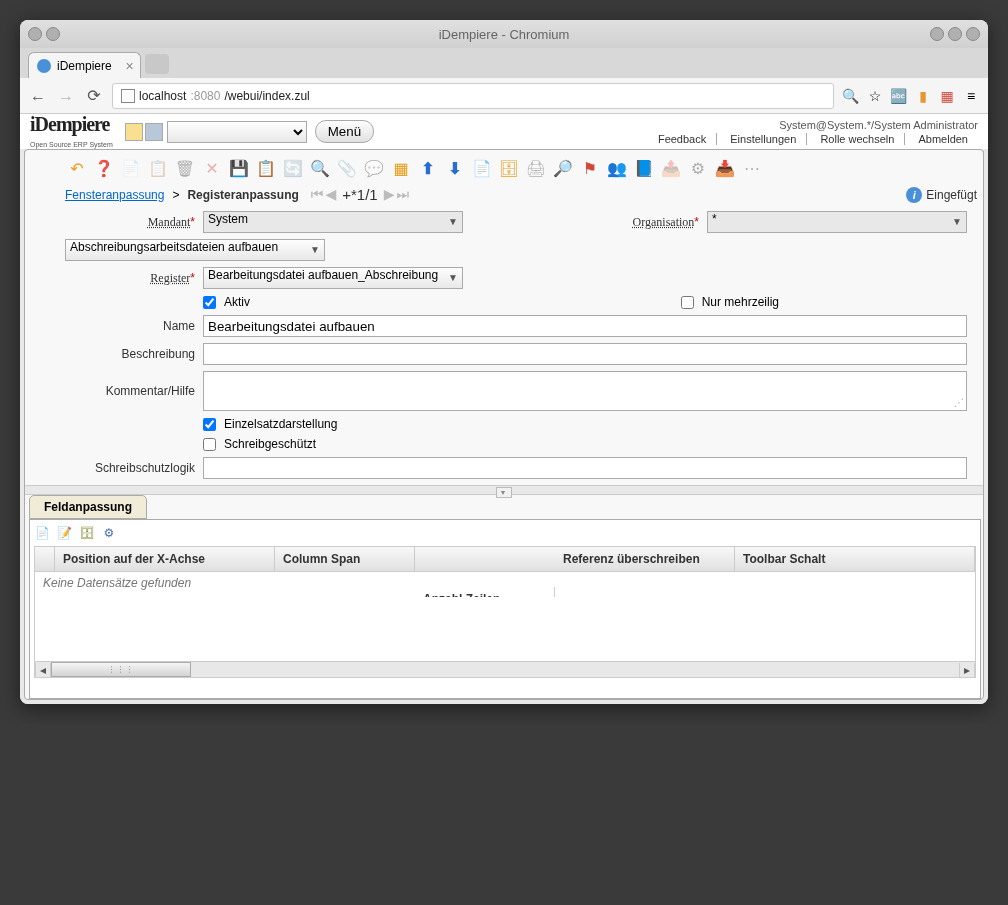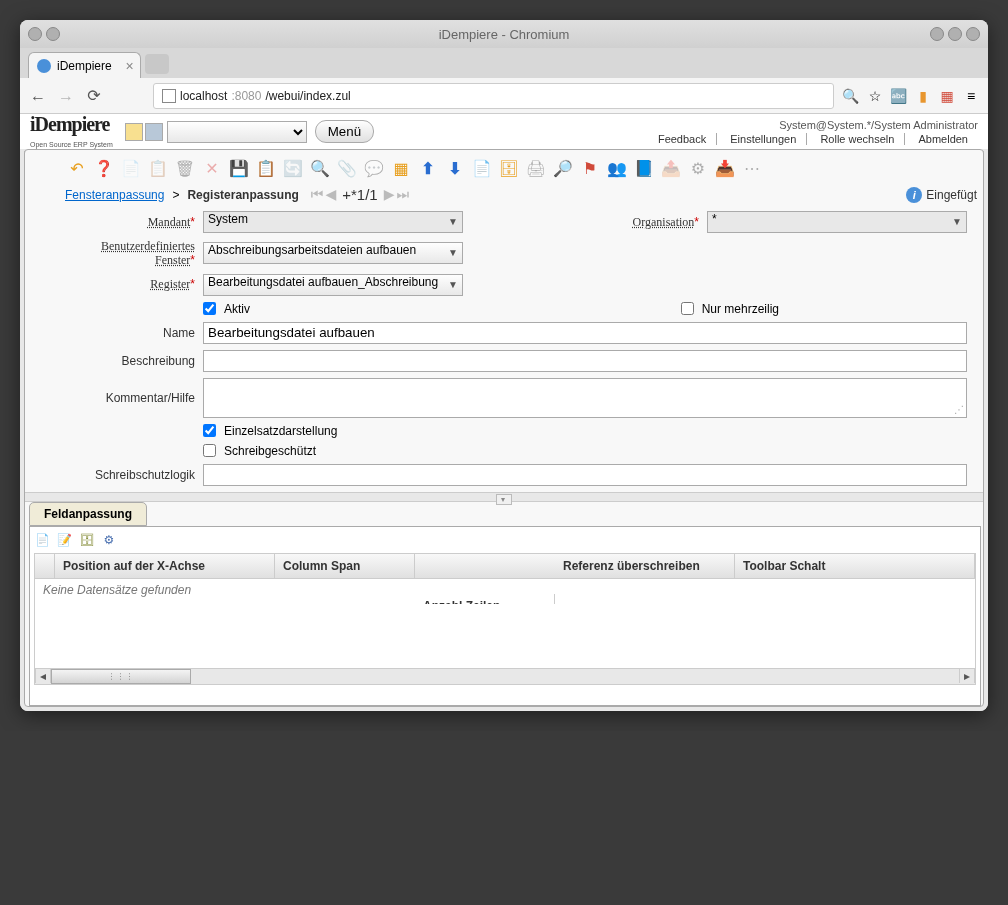--- a/index.html
+++ b/index.html
@@ -10,21 +10,21 @@
 .tb-btn { width: 14px; height: 14px; border-radius: 50%; background: #b0b0b0; border: 1px solid #888; }
 .titlebar-title { position: absolute; left: 50%; transform: translateX(-50%); color: #666; font-size: 13px; }
 .titlebar-right { margin-left: auto; display: flex; gap: 4px; }
 .browser-tabs { height: 30px; background: #d8d8d8; display: flex; align-items: flex-end; padding-left: 8px; }
 .browser-tab { height: 26px; background: #f5f5f5; border-radius: 6px 6px 0 0; padding: 0 28px 0 8px; display: flex; align-items: center; gap: 6px; position: relative; border: 1px solid #aaa; border-bottom: none; }
 .browser-tab .fav { width: 14px; height: 14px; border-radius: 50%; background: #4a90d9; }
 .browser-tab .close { position: absolute; right: 6px; color: #888; font-size: 14px; cursor: pointer; }
 .addtab { width: 24px; height: 20px; background: #c8c8c8; border-radius: 4px; margin-left: 4px; margin-bottom: 4px; }
 .url-bar { height: 36px; background: #f5f5f5; display: flex; align-items: center; padding: 0 8px; gap: 8px; border-bottom: 1px solid #ccc; }
 .nav-btn { width: 20px; height: 20px; display: flex; align-items: center; justify-content: center; color: #555; font-size: 16px; cursor: pointer; }
-.url-input { flex: 1; height: 26px; border: 1px solid #ccc; border-radius: 3px; padding: 0 8px; display: flex; align-items: center; gap: 4px; background: #fff; margin-left: 41px; }
+.url-input { flex: 1; height: 26px; border: 1px solid #ccc; border-radius: 3px; padding: 0 8px; display: flex; align-items: center; gap: 4px; background: #fff; }
 .url-input .file-icon { width: 14px; height: 14px; border: 1px solid #888; }
 .url-input .host { color: #222; }
 .url-input .port { color: #999; }
 .url-input .path { color: #222; }
 .url-icons { display: flex; gap: 6px; align-items: center; }
 .url-icons span { width: 18px; height: 18px; display: inline-flex; align-items: center; justify-content: center; font-size: 14px; }
 .app-header { height: 36px; background: #fff; display: flex; align-items: center; padding: 0 10px; border-bottom: 1px solid #ddd; }
 .logo { font-family: Georgia, serif; font-size: 20px; font-weight: bold; color: #222; letter-spacing: -1px; }
 .hdr-btns { display: flex; gap: 2px; margin-left: 12px; }
 .hdr-btn { width: 18px; height: 18px; border: 1px solid #aaa; background: linear-gradient(#fefefe,#e0e0e0); }
@@ -217,21 +217,20 @@
         <div class="form-row">
           <label class="req"><u>Mandant</u></label>
           <div class="sel w260 ro"><span>System</span><span class="arr">▼</span></div>
           <div class="spacer"></div>
           <div class="col2">
             <label class="req"><u>Organisation</u></label>
             <div class="sel w260 ro"><span>*</span><span class="arr">▼</span></div>
           </div>
         </div>
         <div class="form-row">
-          <label class="req" style="line-height:1.2"><u>Benutzerdefiniertes Fenster</u></label>
           <div class="sel w260"><span>Abschreibungsarbeitsdateien aufbauen</span><span class="arr">▼</span></div>
         </div>
         <div class="form-row">
           <label class="req"><u>Register</u></label>
           <div class="sel w260"><span style="white-space:nowrap;overflow:hidden;display:inline-block;width:230px">Bearbeitungsdatei aufbauen_Abschreibung</span><span class="arr">▼</span></div>
         </div>
         <div class="form-row">
           <label></label>
           <input type="checkbox" checked="" style="">
           <span>Aktiv</span>

